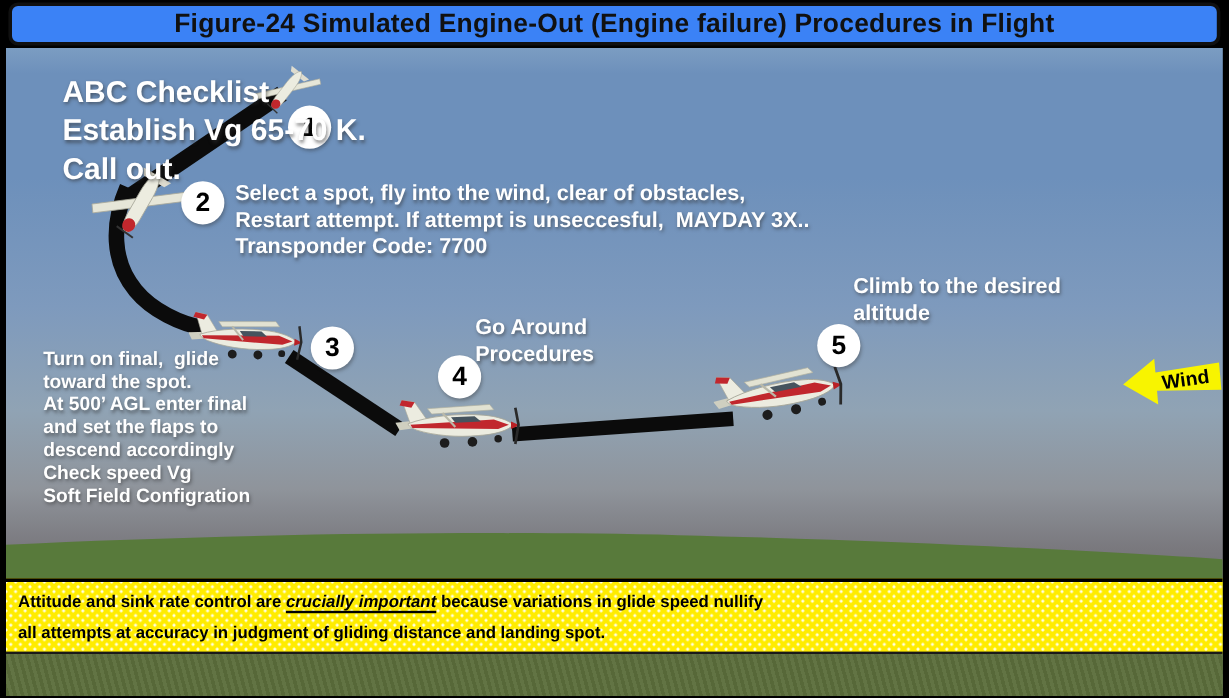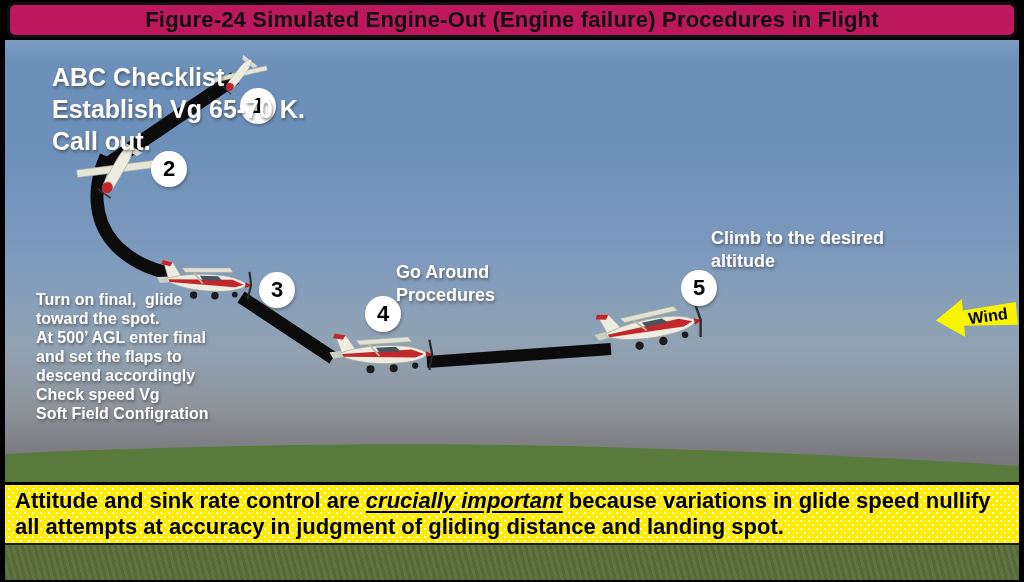--- a/index.html
+++ b/index.html
@@ -3,21 +3,21 @@
 <meta charset="utf-8">
 <style>
   html,body{margin:0;padding:0;}
   body{
     width:1024px;height:582px;position:relative;overflow:hidden;
     background:#000;font-family:"Liberation Sans", sans-serif;
   }
   
   .title-bar{
     position:absolute;left:7px;top:2px;width:1010px;height:36px;
-    box-sizing:border-box;background:#be185d;border:3px solid #101010;border-radius:8px;
+    box-sizing:border-box;background:#3b82f6;border:3px solid #101010;border-radius:8px;
     display:flex;align-items:center;justify-content:center;
   }
   .title-bar h1{
     margin:0;font-size:22px;font-weight:bold;color:#111;letter-spacing:.2px;
   }
   
   .scene{
     position:absolute;left:5px;top:40px;width:1014px;height:540px;overflow:hidden;
     background:linear-gradient(180deg,
       #7b9dc2 0%, #6d90bb 4%, #6d90bb 20%, #7e9abd 40%,
@@ -57,21 +57,21 @@
   .wind{position:absolute;left:928px;top:255px;width:86px;height:46px;transform:rotate(-5deg);}
   
   .banner{
     position:absolute;left:0;top:442px;width:1014px;height:63px;box-sizing:border-box;
     border-top:3px solid #000;border-bottom:2px solid #1a1a1a;
     background-color:#ffec00;
     background-image:
       radial-gradient(circle, rgba(255,255,242,.95) 1px, transparent 1.5px),
       radial-gradient(circle, rgba(255,255,242,.95) 1px, transparent 1.5px);
     background-size:8px 8px;background-position:0 0,4px 4px;
-    padding:3px 12px 0 10px;color:#000;font-weight:bold;font-size:22px;line-height:26px;
+    padding:3px 12px 0 10px;color:#000;font-weight:bold;font-size:14px;line-height:26px;
   }
   .banner .bline{white-space:nowrap;}
   .banner em{
     font-style:italic;text-decoration:underline;
     text-decoration-thickness:2px;text-underline-offset:3px;
   }
   
   .grass{
     position:absolute;left:0;top:505px;width:1014px;height:35px;
     background-color:#5c6e3c;
@@ -164,20 +164,23 @@
 
   <div class="badge badge-1">1</div>
   <div class="badge badge-2">2</div>
   <div class="badge badge-3">3</div>
   <div class="badge badge-4">4</div>
   <div class="badge badge-5">5</div>
 
   <div class="note note-1">ABC Checklist
 Establish Vg 65-70 K.
 Call out.</div>
+  <div class="note note-2">Select a spot, fly into the wind, clear of obstacles,
+Restart attempt. If attempt is unseccesful,  MAYDAY 3X..
+Transponder Code: 7700</div>
   <div class="note note-3">Turn on final,  glide
 toward the spot.
 At 500’ AGL enter final
 and set the flaps to
 descend accordingly
 Check speed Vg
 Soft Field Configration</div>
   <div class="note note-5">Climb to the desired
 altitude</div>
   <div class="note note-4">Go Around

